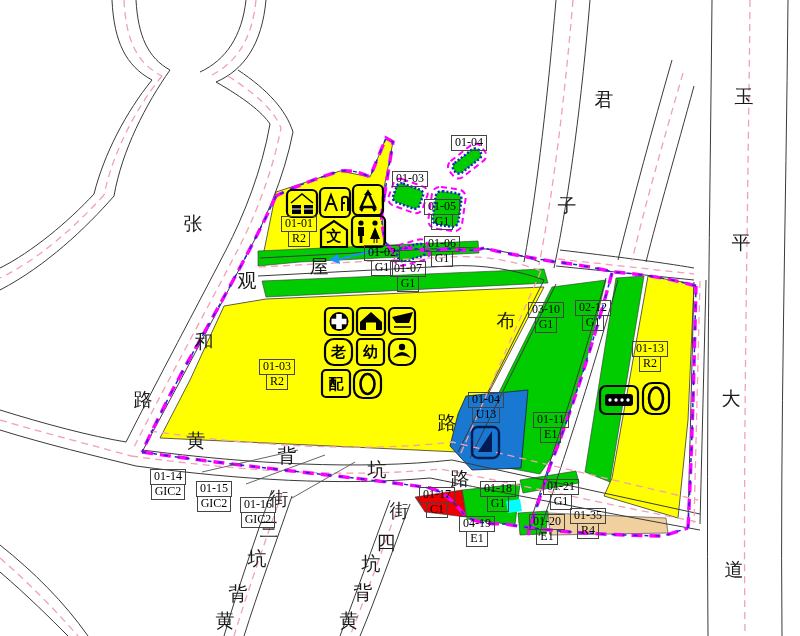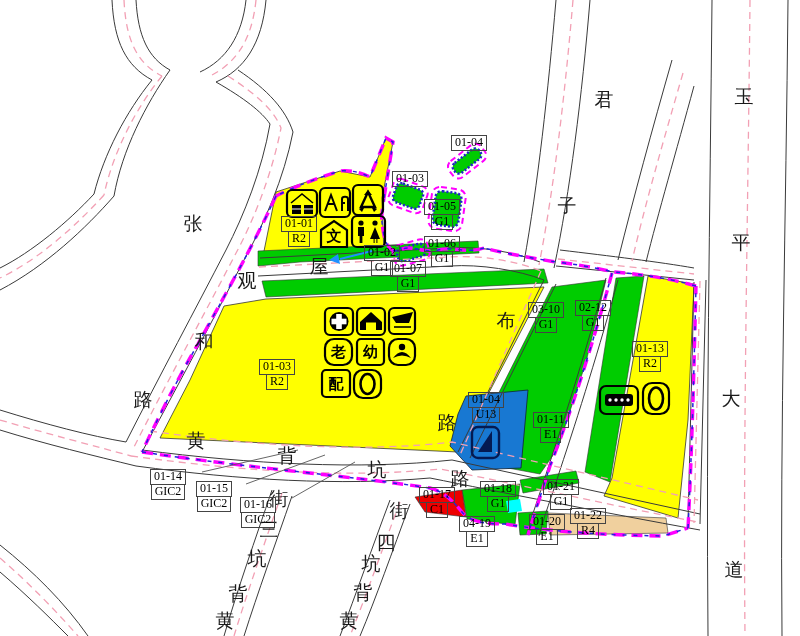--- a/index.html
+++ b/index.html
@@ -330,21 +330,21 @@
     </div>
       <div class="plabel" style="left: 529px; top: 514px;">
       <div class="pid">01-20</div>
       <div class="pcode">E1</div>
     </div>
       <div class="plabel" style="left: 543px; top: 479px;">
       <div class="pid">01-21</div>
       <div class="pcode">G1</div>
     </div>
       <div class="plabel" style="left: 570px; top: 508px;">
-      <div class="pid">01-22</div>
+      <div class="pid">01-35</div>
       <div class="pcode">R4</div>
     </div>
     </div>
 
 <div>
 
 <span class="rchar" style="left: 193px; top: 224px;">张</span>
       <span class="rchar" style="left: 247px; top: 281px;">观</span>
       <span class="rchar" style="left: 204px; top: 342px;">和</span>
       <span class="rchar" style="left: 143px; top: 400px;">路</span>

